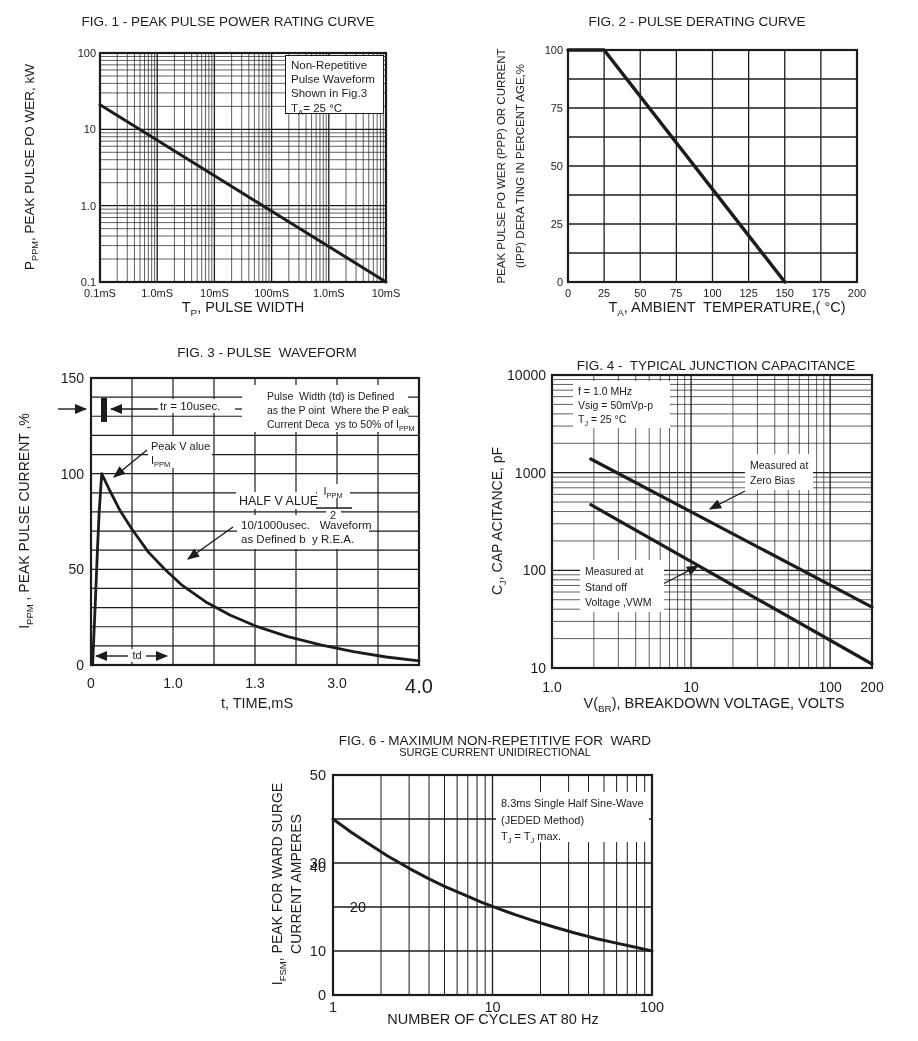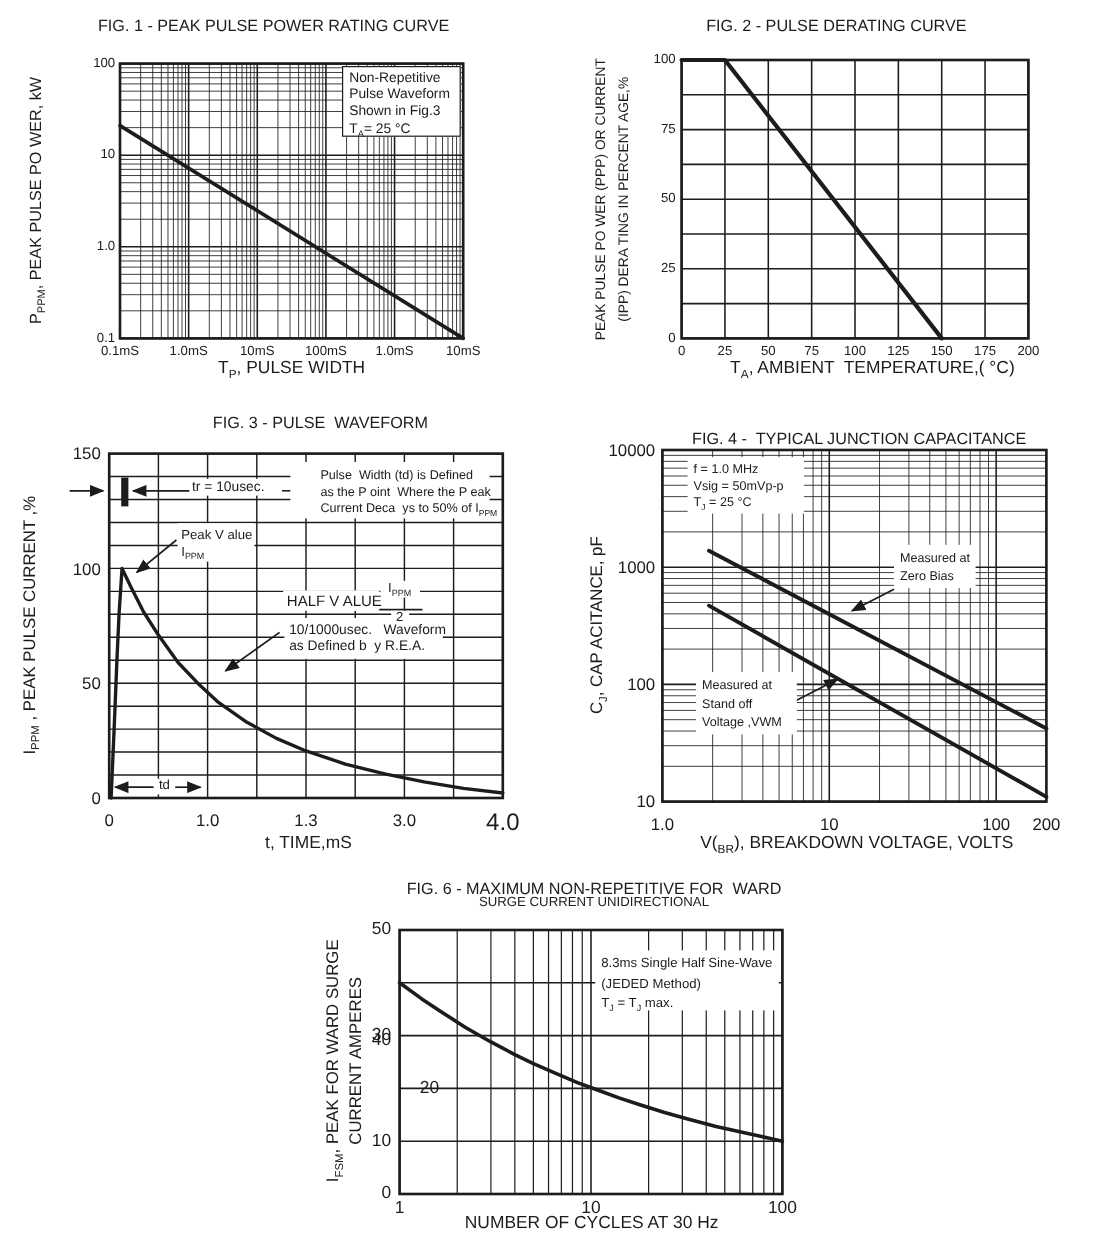--- a/index.html
+++ b/index.html
@@ -329,17 +329,17 @@
       <div class="txt" style="left: 333px; top: 999px; font-size: 14.5px; transform: translate(-50%, 0px);">1</div>
       <div class="txt" style="left: 492.5px; top: 999px; font-size: 14.5px; transform: translate(-50%, 0px);">10</div>
       <div class="txt" style="left: 652px; top: 999px; font-size: 14.5px; transform: translate(-50%, 0px);">100</div>
       <div class="txt" style="left: 326px; top: 775px; font-size: 14.5px; transform: translate(-100%, -50%);">50</div>
       <div class="txt" style="left: 326px; top: 867px; font-size: 14.5px; transform: translate(-100%, -50%);">40</div>
       <div class="txt" style="left: 326px; top: 863px; font-size: 14.5px; transform: translate(-100%, -50%);">30</div>
       <div class="txt" style="left: 326px; top: 907px; font-size: 14.5px; transform: translate(-100%, -50%); margin-left: 40px;">20</div>
       <div class="txt" style="left: 326px; top: 951px; font-size: 14.5px; transform: translate(-100%, -50%);">10</div>
       <div class="txt" style="left: 326px; top: 995px; font-size: 14.5px; transform: translate(-100%, -50%);">0</div>
       <div class="txt" style="left: 501px; top: 795px; font-size: 11px; line-height: 16.5px;">8.3ms Single Half Sine-Wave<br>(JEDED Method)<br>T<sub>J</sub> = T<sub>J</sub> max.</div>
-      <div class="txt" style="left: 493px; top: 1011px; font-size: 14.5px; transform: translate(-50%, 0px);">NUMBER OF CYCLES AT 30 Hz</div>
+      <div class="txt" style="left: 493px; top: 1011px; font-size: 14.5px; transform: translate(-50%, 0px);">NUMBER OF CYCLES AT 80 Hz</div>
       <div class="txt" style="left: 277px; top: 884px; font-size: 14px; transform: translate(-50%, -50%) rotate(-90deg); white-space: nowrap;">I<sub>FSM</sub>, PEAK FOR  WARD SURGE</div>
       <div class="txt" style="left: 296px; top: 884px; font-size: 14px; transform: translate(-50%, -50%) rotate(-90deg); white-space: nowrap;">CURRENT AMPERES</div>
     </div>
 </div>
 
 </body></html>

